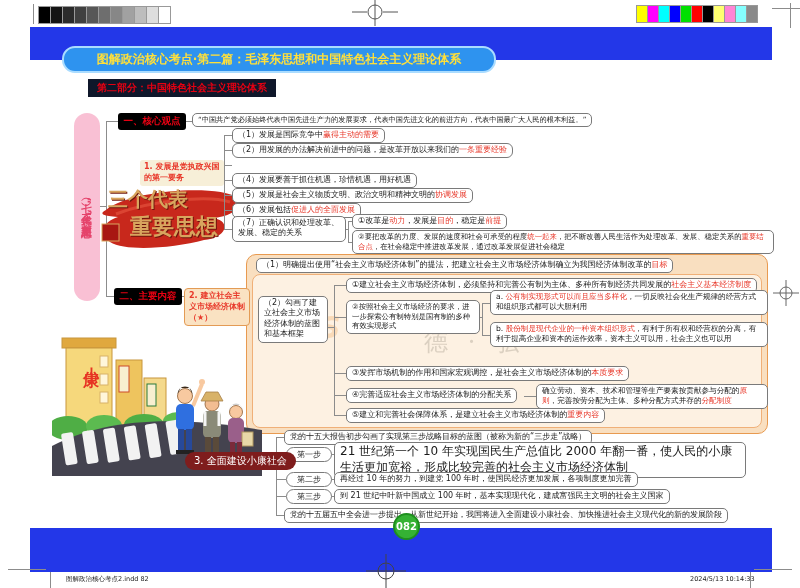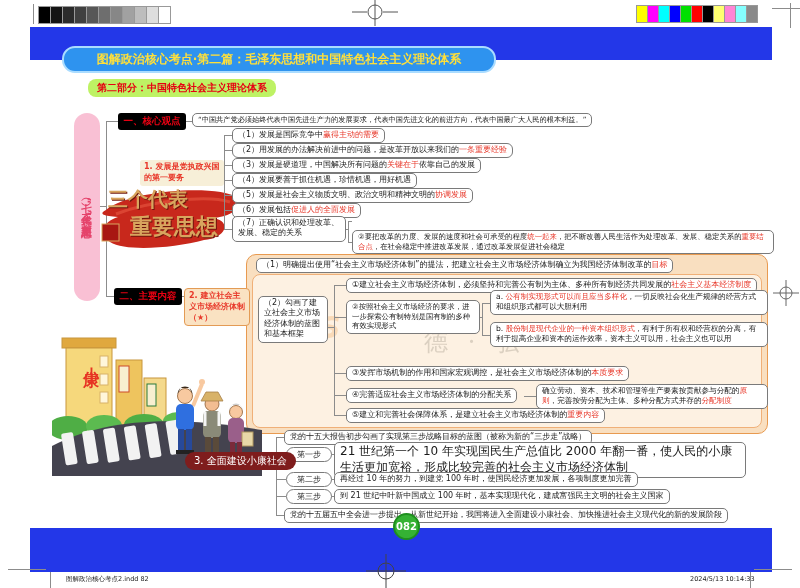--- a/index.html
+++ b/index.html
@@ -55,21 +55,21 @@
   <div class="hl" style="left:754px;top:569px;width:38px;"></div>
   <div class="vl" style="left:750px;top:572px;height:16px;"></div>
 
   <div class="band" style="top:27px;height:33px;"></div>
   <div class="band" style="top:528px;height:44px;"></div>
 
   <div class="abs" style="left:62px;top:46px;width:430px;height:23px;background:#2e93ef;border:2px solid #aadcff;
        border-radius:13px;z-index:2;display:flex;align-items:center;justify-content:center;">
     <span style="color:#ffe03a;font-weight:bold;font-size:12px;white-space:nowrap;">图解政治核心考点·第二篇：毛泽东思想和中国特色社会主义理论体系</span>
   </div>
-  <div class="abs" style="left:88px;top:79px;background:#bef264;border-radius:8px;padding:2px 9px;
+  <div class="abs" style="left:88px;top:79px;background:#0f172a;border-radius:0;padding:2px 9px;
        color:#e60012;font-weight:bold;font-size:10px;white-space:nowrap;z-index:2;">第二部分：中国特色社会主义理论体系</div>
 
   <div class="abs" style="left:74px;top:113px;width:26px;height:188px;background:#f9c0d4;border-radius:13px;
        display:flex;align-items:center;justify-content:center;z-index:2;">
     <span style="writing-mode:vertical-rl;color:#e5436b;font-weight:bold;font-size:10.5px;letter-spacing:1px;">（七）“三个代表”重要思想</span>
   </div>
 
   <div class="vl" style="left:106px;top:121px;height:175px;"></div>
   <div class="hl" style="left:100px;top:206px;width:6px;"></div>
   <div class="hl" style="left:106px;top:121px;width:12px;"></div>
@@ -98,30 +98,30 @@
   <div class="hl" style="left:224px;top:135px;width:8px;"></div>
   <div class="hl" style="left:224px;top:150px;width:8px;"></div>
   <div class="hl" style="left:224px;top:165px;width:8px;"></div>
   <div class="hl" style="left:224px;top:180px;width:8px;"></div>
   <div class="hl" style="left:224px;top:195px;width:8px;"></div>
   <div class="hl" style="left:224px;top:210px;width:8px;"></div>
   <div class="hl" style="left:224px;top:229px;width:8px;"></div>
 
   <div class="box" style="left:232px;top:128px;"><span>（1）发展是国际竞争中</span><span class="em">赢得主动的需要</span></div>
   <div class="box" style="left:232px;top:143px;border-radius:6px;"><span>（2）用发展的办法解决前进中的问题，是改革开放以来我们的</span><span class="em">一条重要经验</span></div>
-  <div class="box" style="left:232px;top:158px;"><span>（3）发展是硬道理，中国解决所有问题的</span><span class="em">关键在于</span><span>依靠自己的发展</span></div>
   <div class="box" style="left:232px;top:173px;"><span>（4）发展要善于抓住机遇，珍惜机遇，用好机遇</span></div>
   <div class="box" style="left:232px;top:188px;"><span>（5）发展是社会主义物质文明、政治文明和精神文明的</span><span class="em">协调发展</span></div>
   <div class="box" style="left:232px;top:203px;"><span>（6）发展包括</span><span class="em">促进人的全面发展</span></div>
 
   <div class="box wrap" style="left:232px;top:216px;width:102px;"><span>（7）正确认识和处理改革、发展、稳定的关系</span></div>
   <div class="hl" style="left:344px;top:229px;width:4px;"></div>
   <div class="vl" style="left:348px;top:221px;height:21px;"></div>
   <div class="hl" style="left:348px;top:221px;width:4px;"></div>
   <div class="hl" style="left:348px;top:242px;width:4px;"></div>
+  <div class="box" style="left:352px;top:214px;"><span>①改革是</span><span class="em">动力</span><span>，发展是</span><span class="em">目的</span><span>，稳定是</span><span class="em">前提</span></div>
   <div class="box wrap" style="left:352px;top:230px;width:410px;font-size:7.4px;"><span>②要把改革的力度、发展的速度和社会可承受的程度</span><span class="em">统一起来</span><span>，把不断改善人民生活作为处理改革、发展、稳定关系的</span><span class="em">重要结合点</span><span>，在社会稳定中推进改革发展，通过改革发展促进社会稳定</span></div>
 
   <div class="cyanlabel" style="left:114px;top:288px;width:58px;text-align:center;">二、主要内容</div>
   <div class="hl" style="left:180px;top:296px;width:4px;"></div>
   <div class="abs wrap" style="left:184px;top:288px;width:56px;background:#fae2c2;border:1px solid #e39b55;
        border-radius:4px;color:#e8382a;font-weight:bold;font-size:8px;line-height:1.35;padding:2px 4px;z-index:3;">2. 建立社会主义市场经济体制（★）</div>
   <div class="hl" style="left:244px;top:311px;width:3px;"></div>
 
   <div class="abs" style="left:246px;top:254px;width:520px;height:178px;background:#f9dfc0;
        border:1px solid #e89a50;border-radius:10px;z-index:1;"></div>

